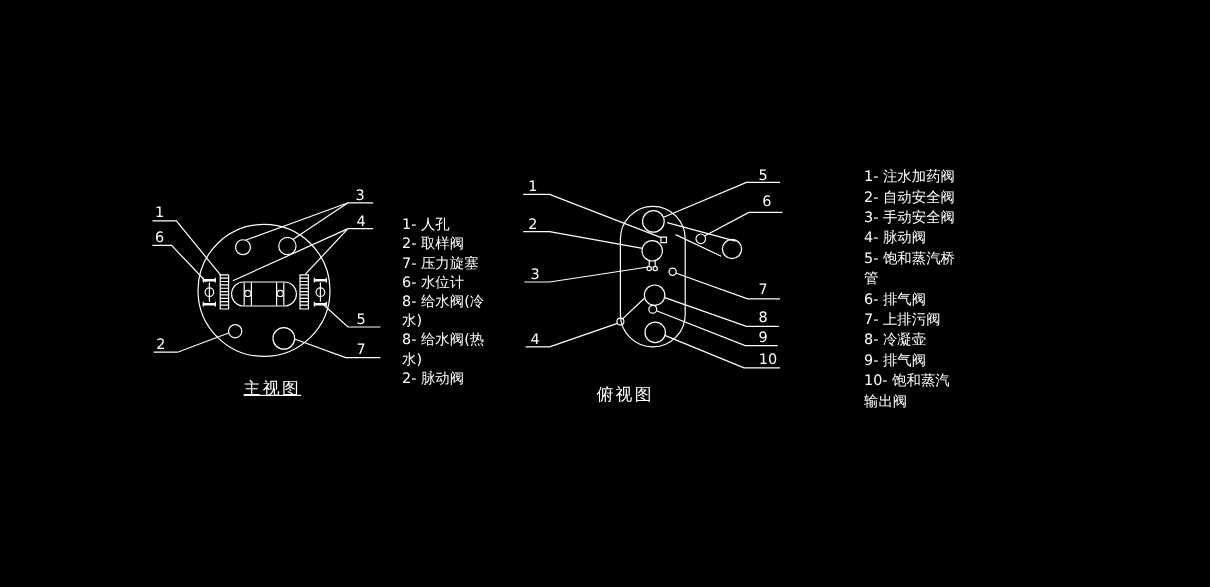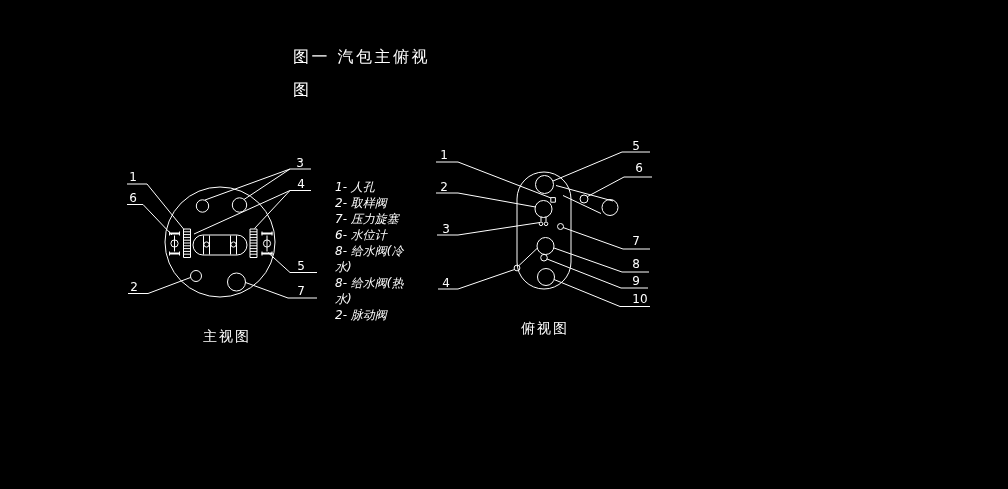--- a/index.html
+++ b/index.html
@@ -1,24 +1,24 @@
 <!DOCTYPE html>
 <html><head>
 <meta charset="utf-8">
 <style>
   html,body{margin:0;padding:0;background:#000;}
   #stage{position:relative;width:1008px;height:489px;background:#000;overflow:hidden;
          font-family:"DejaVu Sans",sans-serif;color:#fff;}
   .t{position:absolute;white-space:pre-line;}
   #title{left:293px;top:40px;font-size:16px;line-height:33px;letter-spacing:2.5px;}
   .view-label{font-size:14px;letter-spacing:2px;}
-  #main-label{left:203px;top:328px;}
-  #top-label{left:521px;top:320px;}
+  #main-label{left:203px;top:315px;text-decoration:underline;}
+  #top-label{left:497px;top:320px;}
   .legend{position:absolute;font-size:12px;}
-  #legend-main{left:335px;top:179px;width:110px;line-height:16px;font-style:italic;}
+  #legend-main{left:335px;top:179px;width:110px;line-height:16px;}
   #legend-top{left:720px;top:139px;width:110px;line-height:17px;}
   .legend-item{white-space:pre-line;}
   svg{position:absolute;left:0;top:0;}
   svg *{vector-effect:non-scaling-stroke;}
   .ln{stroke:#fff;stroke-width:1;fill:none;}
   .thick{stroke:#fff;stroke-width:2.2;fill:none;}
   .num{fill:#fff;font-size:12px;font-family:"DejaVu Sans",sans-serif;text-anchor:middle;}
 </style>
 </head>
 <body>
@@ -113,32 +113,44 @@
         <path class="ln" d="M649,272H622L554,248"></path>
         <text class="num" x="636" y="268">8</text>
         <path class="ln" d="M648,288H621L547,259"></path>
         <text class="num" x="636" y="285">9</text>
         <path class="ln" d="M650,306.5H620L554,279.5"></path>
         <text class="num" x="640" y="303">10</text>
       </g>
     </g>
   </svg>
 
-  <div id="title" class="t">图一 汽包主俯视
-图</div>
 
   <div id="main-label" class="t view-label">主视图</div>
   <div id="top-label" class="t view-label">俯视图</div>
 
   <div id="legend-main" class="legend">
     <div class="legend-item">1- 人孔</div>
     <div class="legend-item">2- 取样阀</div>
     <div class="legend-item">7- 压力旋塞</div>
     <div class="legend-item">6- 水位计</div>
     <div class="legend-item">8- 给水阀(冷
 水)</div>
     <div class="legend-item">8- 给水阀(热
 水)</div>
     <div class="legend-item">2- 脉动阀</div>
   </div>
 
+  <div id="legend-top" class="legend">
+    <div class="legend-item">1- 注水加药阀</div>
+    <div class="legend-item">2- 自动安全阀</div>
+    <div class="legend-item">3- 手动安全阀</div>
+    <div class="legend-item">4- 脉动阀</div>
+    <div class="legend-item">5- 饱和蒸汽桥
+管</div>
+    <div class="legend-item">6- 排气阀</div>
+    <div class="legend-item">7- 上排污阀</div>
+    <div class="legend-item">8- 冷凝壶</div>
+    <div class="legend-item">9- 排气阀</div>
+    <div class="legend-item">10- 饱和蒸汽
+输出阀</div>
+  </div>
 
 </div>
 
 </body></html>

